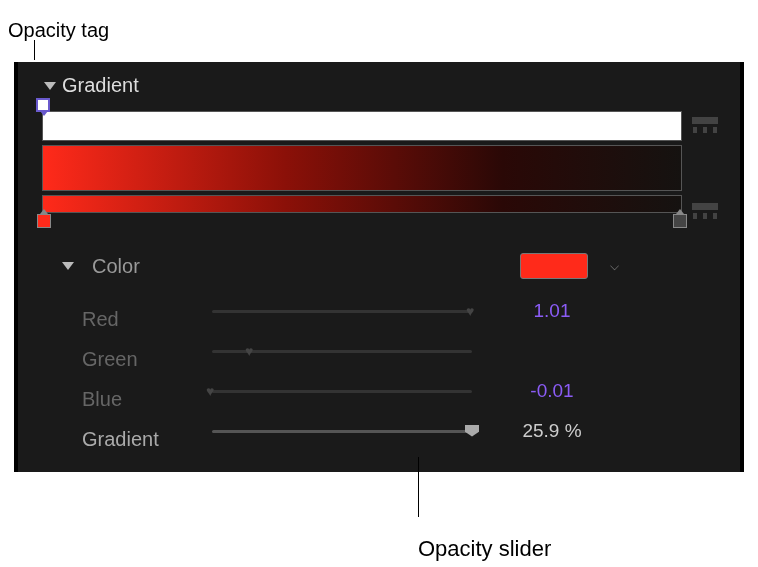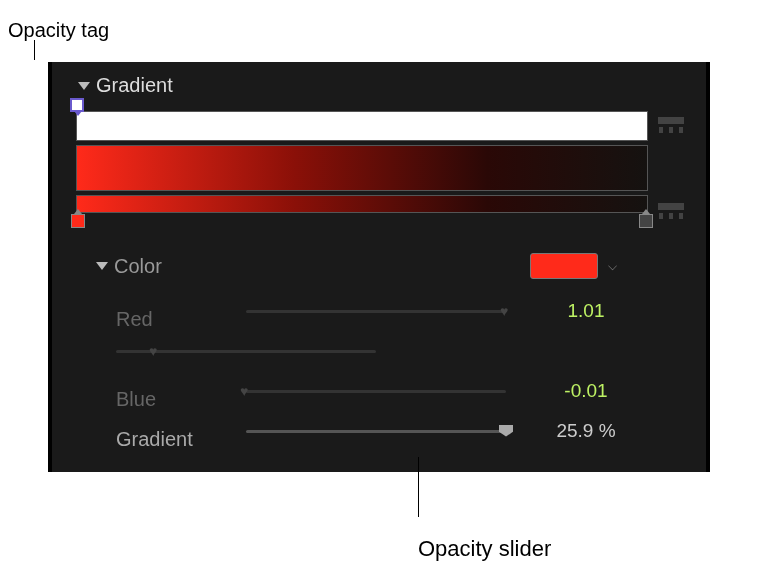--- a/index.html
+++ b/index.html
@@ -33,21 +33,21 @@
     .panel-wrapper {
       position: absolute;
       top: 60px;
       left: 8px;
       width: 742px;
       height: 420px;
       background: #fff;
     }
     .panel {
       background: #1a1a1a;
-      width: 662px;
+      width: 730px;
       height: 410px;
       margin: 2px auto;
       padding: 12px 16px 12px 12px;
       color: #ccc;
       position: relative;
       border-left: 4px solid #000;
       border-right: 4px solid #000;
     }
     .row-header {
       display: flex;
@@ -152,21 +152,21 @@
       height: 18px;
       opacity: 0.55;
     }
     .color-section {
       margin-top: 30px;
       padding-left: 32px;
     }
     .color-header-row {
       display: flex;
       align-items: center;
-      gap: 6px;
+      gap: 18px;
     }
     .color-header-label {
       font-size: 20px;
       color: #999;
       flex: 0 0 410px;
     }
     .swatch-box {
       width: 68px;
       height: 26px;
       background: #ff2a1a;
@@ -218,21 +218,21 @@
       clip-path: polygon(0% 0%, 100% 0%, 100% 60%, 50% 100%, 0% 60%);
     }
     .param-value {
       font-size: 19px;
       color: #ccc;
       width: 120px;
       text-align: center;
       margin-left: 20px;
     }
     .param-value.dim {
-      color: #bef264;
+      color: #8b5cf6;
     }
     .opacity-label {
       color: #aaa;
     }
     .callout-line-bottom {
       position: absolute;
       top: 457px;
       left: 418px;
       width: 1px;
       height: 60px;
@@ -301,20 +301,21 @@
 
         <div class="param-row">
           <div class="param-label">Red</div>
           <div class="param-slider-track">
             <div class="param-slider-handle heart-handle" style="left:calc(100% - 6px);">♥</div>
           </div>
           <div class="param-value dim">1.01</div>
         </div>
 
         <div class="param-row">
+          <div class="param-label">Green</div>
           <div class="param-slider-track">
             <div class="param-slider-handle heart-handle" style="left:calc(15% - 6px);">♥</div>
           </div>
         </div>
 
         <div class="param-row">
           <div class="param-label">Blue</div>
           <div class="param-slider-track">
             <div class="param-slider-handle heart-handle" style="left:-6px;">♥</div>
           </div>

